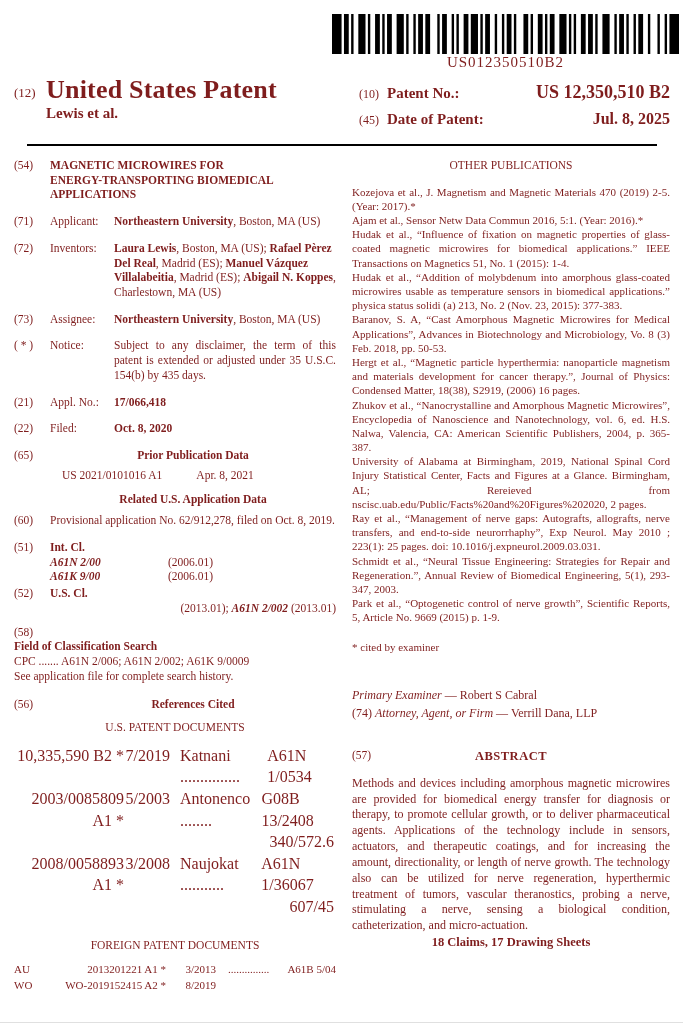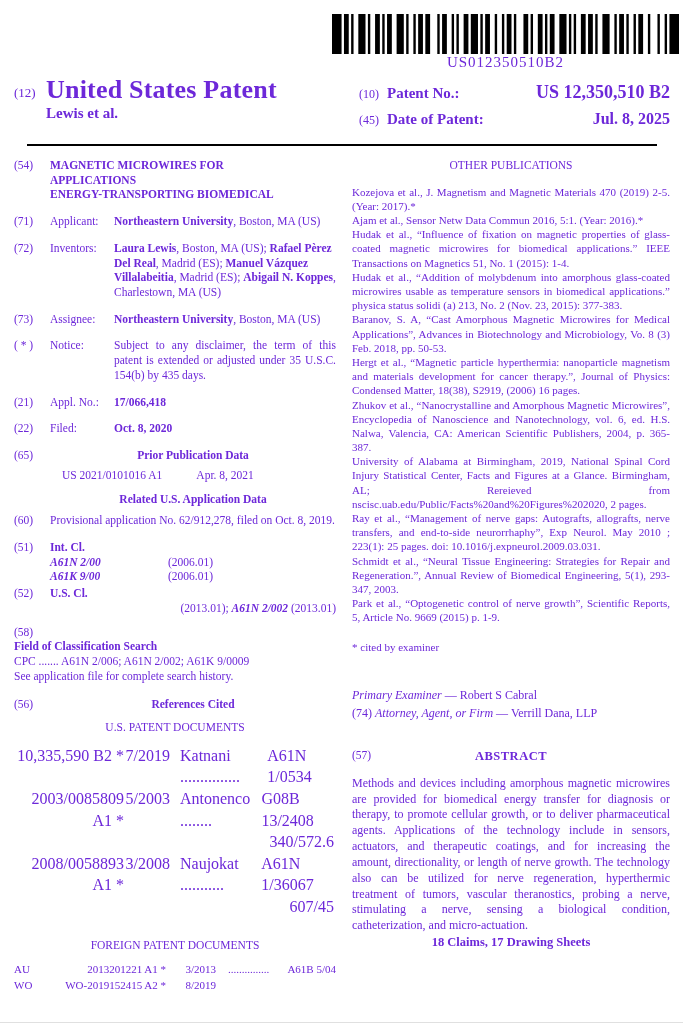--- a/index.html
+++ b/index.html
@@ -1,20 +1,20 @@
 <!DOCTYPE html>
 <html><head>
 <meta charset="utf-8">
 <style>
   html,body{margin:0;padding:0;background:#ffffff;}
   .page{
     position:relative;
     width:683px;height:1024px;
     background:#ffffff;
-    color:#6d28d9;
+    color:#7f1d1d;
     font-family:"Liberation Serif","DejaVu Serif",serif;
     overflow:hidden;
   }
   
   .barcode-wrap{position:absolute;top:14px;left:332px;width:347px;}
   .barcode-svg{display:block;width:100%;height:40px;}
   .barcode-caption{text-align:center;font-size:15px;margin-top:0;letter-spacing:1px;}
   
   .header{position:absolute;top:76px;left:14px;width:656px;display:flex;}
   .header-left{width:345px;}
@@ -161,22 +161,22 @@
   <div class="rule"></div>
 
   <div class="cols">
 
     <div class="col-left">
 
       <div class="sec">
         <div class="sec-ref">(54)</div>
         <div class="sec-body">
           <div class="title-line">MAGNETIC MICROWIRES FOR</div>
+          <div class="title-line">ENERGY-TRANSPORTING BIOMEDICAL</div>
           <div class="title-line">APPLICATIONS</div>
-          <div class="title-line">ENERGY-TRANSPORTING BIOMEDICAL</div>
         </div>
       </div>
 
       <div class="sec">
         <div class="sec-ref">(71)</div>
         <div class="sec-body lbl-row">
           <div class="lbl">Applicant:</div>
           <div class="val"><span class="b">Northeastern University</span><span>, Boston, MA (US)</span></div>
         </div>
       </div>

